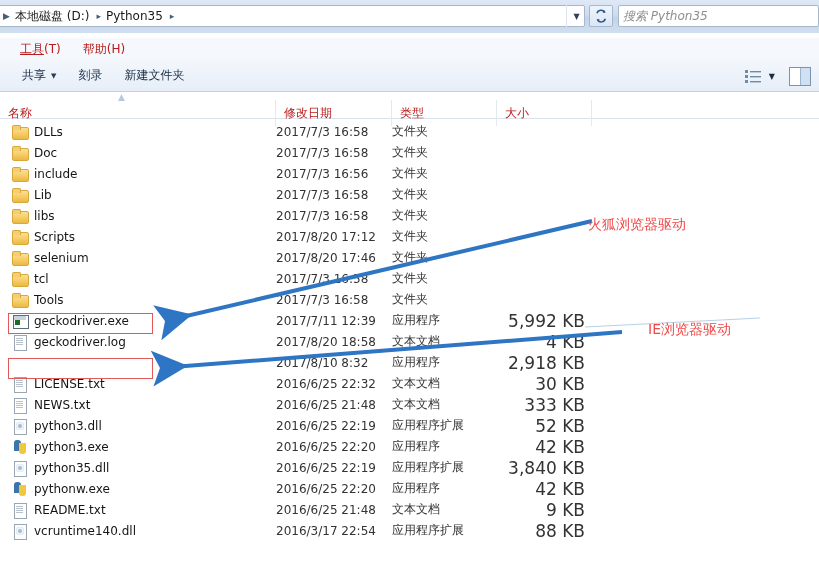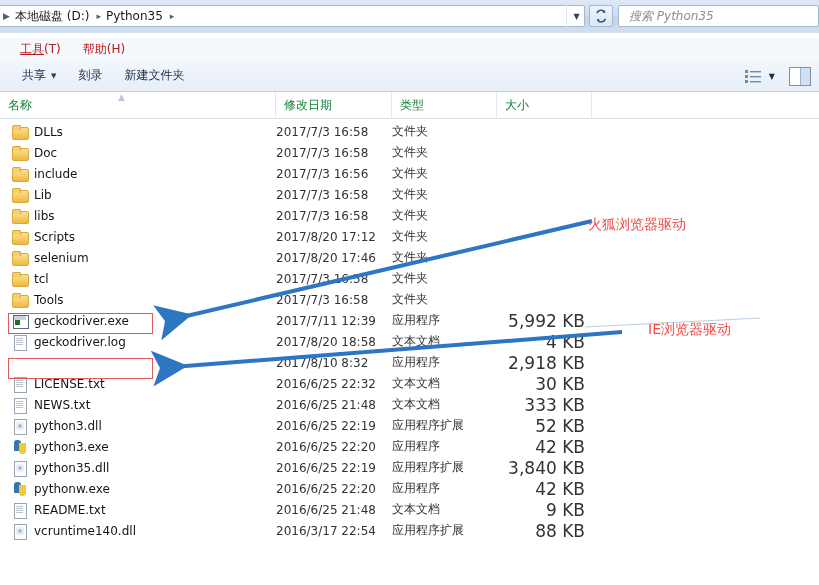--- a/index.html
+++ b/index.html
@@ -52,21 +52,21 @@
     border-radius: 2px;
     display: flex; align-items: center; justify-content: center;
   }
   .search-box {
     position: absolute; left: 618px; top: 5px;
     width: 201px; height: 22px;
     background: #ffffff;
     border: 1px solid #a7b8cd;
     border-radius: 2px;
     display: flex; align-items: center;
-    padding-left: 10px;
+    padding-left: 4px;
   }
   .search-placeholder {
     font-size: 12px; color: #8f8f8f; font-style: italic;
   }
 
   
   .menubar {
     position: absolute; left: 0; top: 38px;
     width: 819px; height: 22px;
     background: #f5f8fc;
@@ -99,23 +99,23 @@
   .pane-right { width: 9px; background: #cfe0f2; }
 
   
   .colheaders {
     position: absolute; left: 0; top: 92px;
     width: 819px; height: 27px;
     background: #ffffff;
     border-bottom: 1px solid #d9e2ec;
   }
   .colh {
-    position: absolute; top: 0; height: 26px;
+    position: absolute; top: 8px; height: 26px;
     display: flex; align-items: center;
-    font-size: 12px; color: #15803d;
+    font-size: 12px; color: #b91c1c;
     padding-left: 8px;
     border-right: 1px solid #e2e9f1;
   }
   .sort-mark {
     position: absolute; left: 118px; top: 0px;
     color: #b8c8da; font-size: 9px;
   }
 
   
   .filelist { position: absolute; left: 0; top: 121px; width: 819px; height: 464px; }

